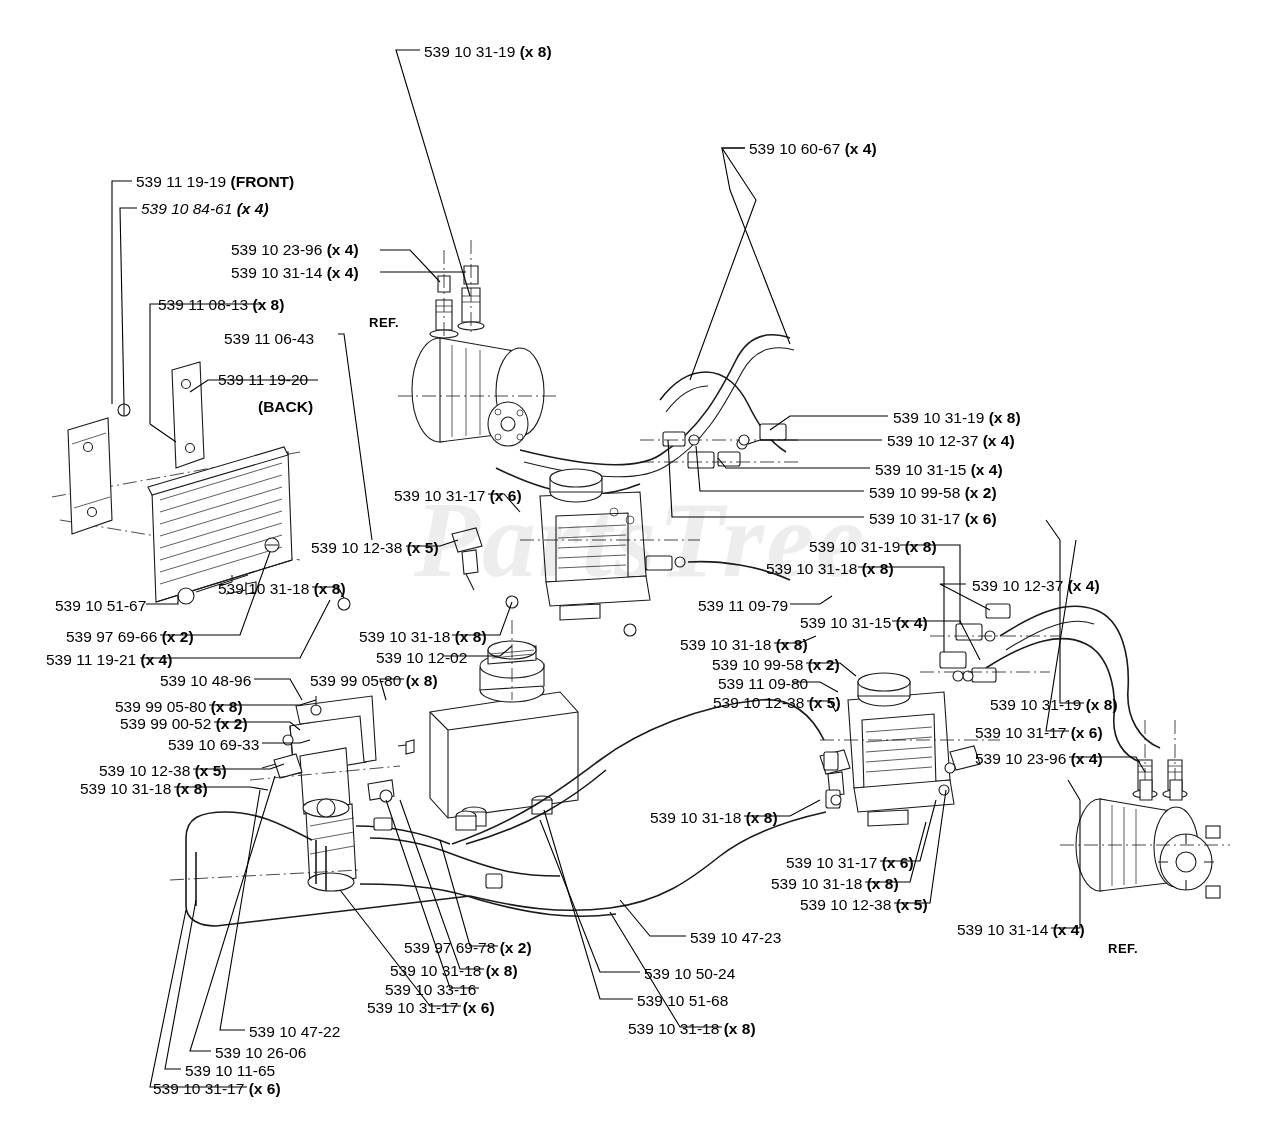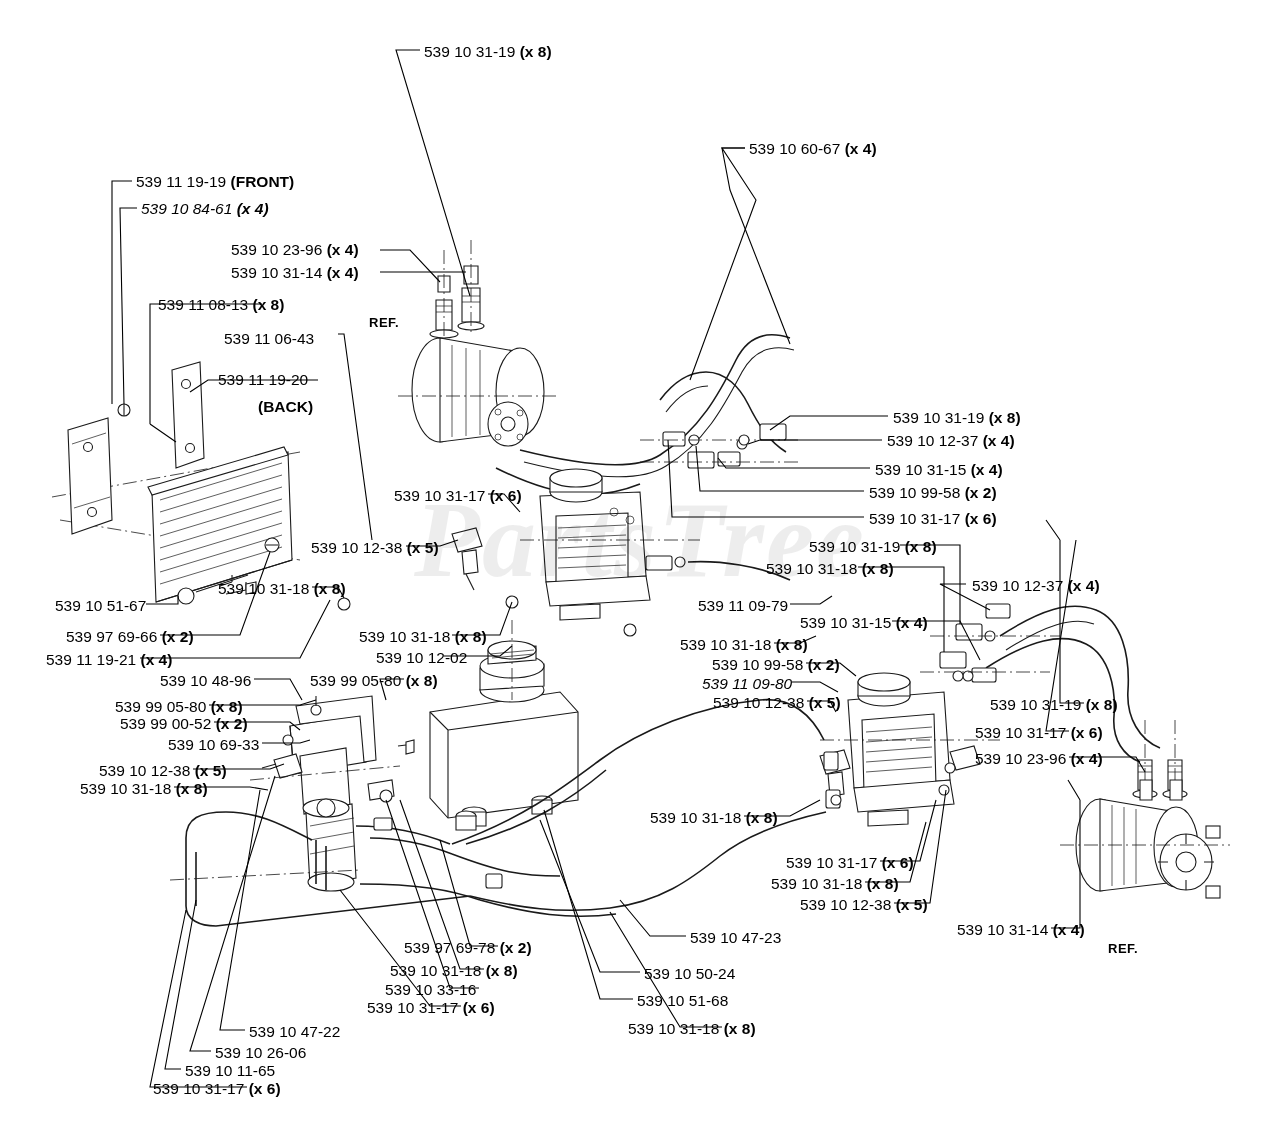--- a/index.html
+++ b/index.html
@@ -409,21 +409,21 @@
       <div class="callout" style="left: 698px; top: 598px;"><span>539 11 09-79</span></div>
       <div class="callout" style="left: 800px; top: 615px;"><span>539 10 31-15</span> <span class="qty">(x 4)</span></div>
       <div class="callout" style="left: 218px; top: 581px;"><span>539 10 31-18</span> <span class="qty">(x 8)</span></div>
       <div class="callout" style="left: 55px; top: 598px;"><span>539 10 51-67</span></div>
       <div class="callout" style="left: 66px; top: 629px;"><span>539 97 69-66</span> <span class="qty">(x 2)</span></div>
       <div class="callout" style="left: 46px; top: 652px;"><span>539 11 19-21</span> <span class="qty">(x 4)</span></div>
       <div class="callout" style="left: 160px; top: 673px;"><span>539 10 48-96</span></div>
       <div class="callout" style="left: 359px; top: 629px;"><span>539 10 31-18</span> <span class="qty">(x 8)</span></div>
       <div class="callout" style="left: 680px; top: 637px;"><span>539 10 31-18</span> <span class="qty">(x 8)</span></div>
       <div class="callout" style="left: 712px; top: 657px;"><span>539 10 99-58</span> <span class="qty">(x 2)</span></div>
-      <div class="callout" style="left: 702px; top: 676px; font-style: italic;"><span>539 11 09-80</span></div>
+      <div class="callout" style="left: 718px; top: 676px;"><span>539 11 09-80</span></div>
       <div class="callout" style="left: 713px; top: 695px;"><span>539 10 12-38</span> <span class="qty">(x 5)</span></div>
       <div class="callout" style="left: 376px; top: 650px;"><span>539 10 12-02</span></div>
       <div class="callout" style="left: 310px; top: 673px;"><span>539 99 05-80</span> <span class="qty">(x 8)</span></div>
       <div class="callout" style="left: 115px; top: 699px;"><span>539 99 05-80</span> <span class="qty">(x 8)</span></div>
       <div class="callout" style="left: 120px; top: 716px;"><span>539 99 00-52</span> <span class="qty">(x 2)</span></div>
       <div class="callout" style="left: 168px; top: 737px; text-align: right;"><span>539 10 69-33</span></div>
       <div class="callout" style="left: 990px; top: 697px;"><span>539 10 31-19</span> <span class="qty">(x 8)</span></div>
       <div class="callout" style="left: 975px; top: 725px;"><span>539 10 31-17</span> <span class="qty">(x 6)</span></div>
       <div class="callout" style="left: 975px; top: 751px;"><span>539 10 23-96</span> <span class="qty">(x 4)</span></div>
       <div class="callout" style="left: 99px; top: 763px;"><span>539 10 12-38</span> <span class="qty">(x 5)</span></div>

